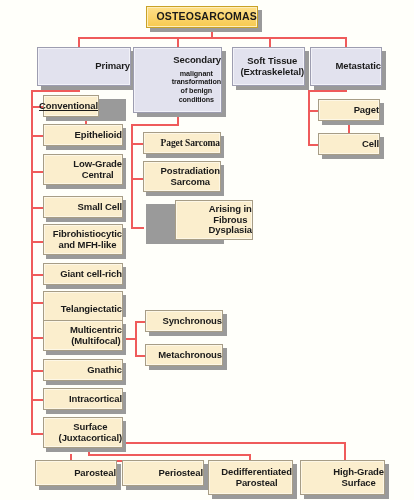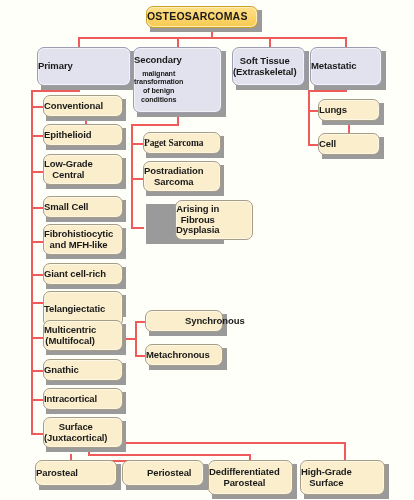--- a/index.html
+++ b/index.html
@@ -29,27 +29,26 @@
     position: absolute;
     background: #9a9a9a;
   }
 
   
   .box {
     position: absolute;
     box-sizing: border-box;
     display: flex;
     flex-direction: column;
-    align-items: flex-start;
+    align-items: flex-end;
     justify-content: center;
     text-align: center;
     color: #1a1a1a;
     line-height: 1.12;
     letter-spacing: -0.1px;
-    border-radius: 7px;
   }
   .box .ttl {
     font-weight: bold;
     font-size: 9.5px;
     white-space: pre-line;
   }
   .box .sub {
     font-weight: bold;
     font-size: 7.2px;
     white-space: pre-line;
@@ -194,21 +193,21 @@
 
   <div class="box lv2" style="left:232px; top:47px; width:73px; height:39px;">
     <div class="ttl">Soft Tissue
 (Extraskeletal)</div>
   </div>
 
   <div class="box lv2" style="left:310px; top:47px; width:72px; height:39px;">
     <div class="ttl">Metastatic</div>
   </div>
 
-  <div class="box lv3" style="left:43px; top:95px; width:80px; height:22px;">
+  <div class="box lv3" style="left:43px; top:95px; width:56px; height:22px;text-decoration:underline;">
     <div class="ttl">Conventional</div>
   </div>
   <div class="box lv3" style="left:43px; top:124px; width:80px; height:22px;">
     <div class="ttl">Epithelioid</div>
   </div>
   <div class="box lv3" style="left:43px; top:154px; width:80px; height:31px;">
     <div class="ttl">Low-Grade
 Central</div>
   </div>
   <div class="box lv3" style="left:43px; top:196px; width:80px; height:22px;">
@@ -246,21 +245,21 @@
     <div class="ttl">Postradiation
 Sarcoma</div>
   </div>
   <div class="box lv3" style="left:143px; top:200px; width:78px; height:40px;margin-left:32px;">
     <div class="ttl">Arising in
 Fibrous
 Dysplasia</div>
   </div>
 
   <div class="box lv3" style="left:318px; top:99px; width:62px; height:22px;">
-    <div class="ttl">Lungs</div>
+    <div class="ttl">Paget</div>
   </div>
   <div class="box lv3" style="left:318px; top:133px; width:62px; height:22px;">
     <div class="ttl">Cell</div>
   </div>
 
   <div class="box lv3" style="left:145px; top:310px; width:78px; height:22px;padding-left:39px;">
     <div class="ttl">Synchronous</div>
   </div>
   <div class="box lv3" style="left:145px; top:344px; width:78px; height:22px;">
     <div class="ttl">Metachronous</div>

